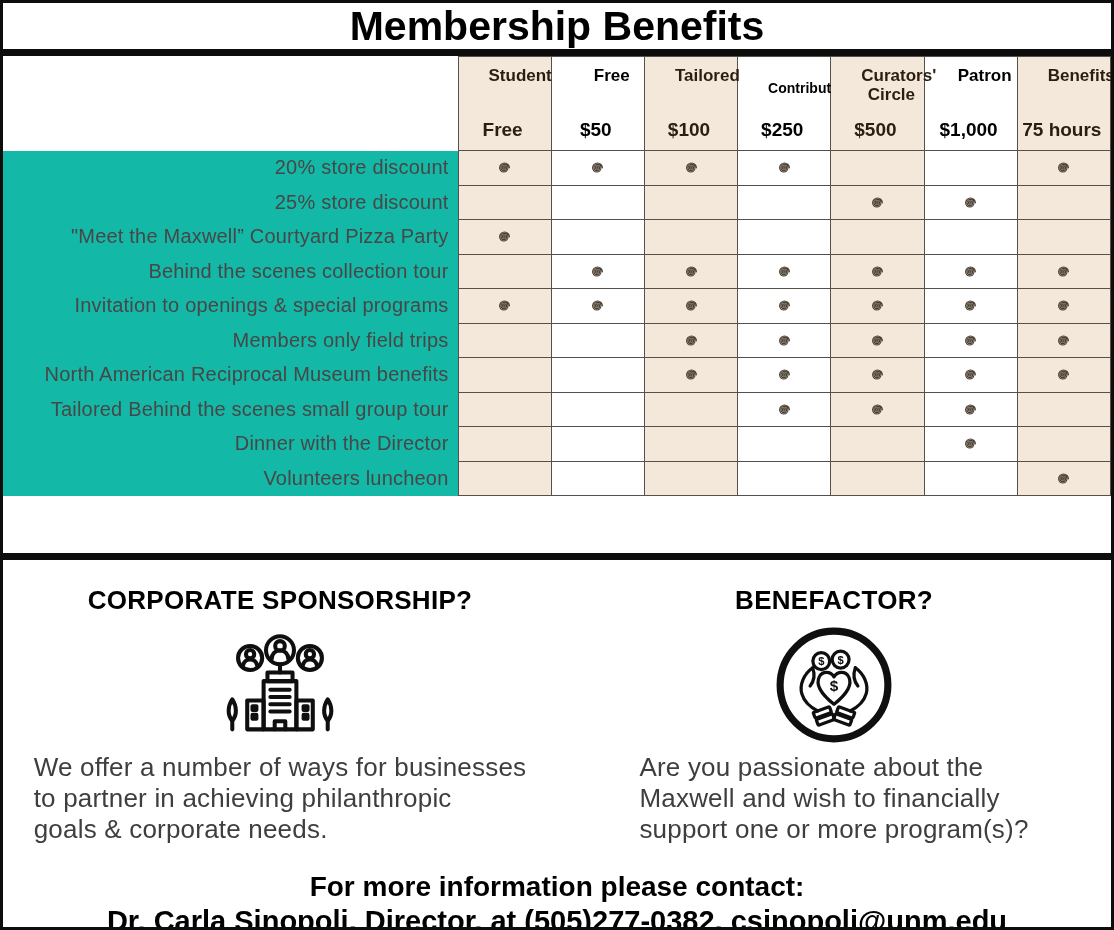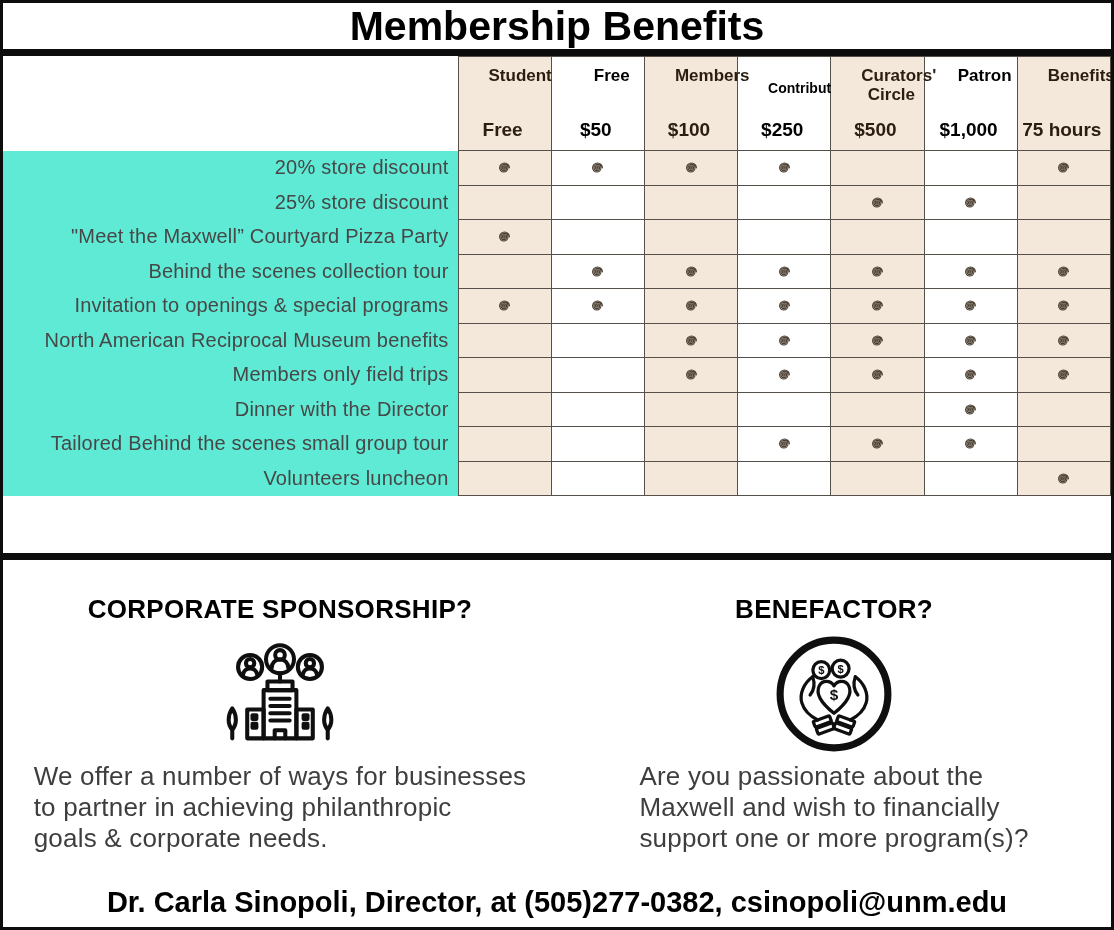--- a/index.html
+++ b/index.html
@@ -69,21 +69,21 @@
   .tier-price {
     position: absolute;
     left: 0; right: 4px;
     bottom: 9px;
     font-size: 19px;
     font-weight: 700;
   }
 
   th.row-label {
     border: 0;
-    background: #5eead4;
+    background: #14b8a6;
     font-weight: 400;
     font-size: 20px;
     color: #474747;
     text-align: right;
     padding-right: 9px;
     white-space: nowrap;
     letter-spacing: 0.2px;
   }
 
   td.cell {
@@ -103,21 +103,21 @@
     flex: 1 1 auto;
     display: flex;
     flex-direction: column;
   }
   .cols { display: flex; flex: 1 1 auto; }
   .col {
     flex: 1 1 50%;
     display: flex;
     flex-direction: column;
     align-items: center;
-    padding-top: 34px;
+    padding-top: 25px;
   }
   .section-heading {
     font-size: 26px;
     font-weight: 700;
     letter-spacing: 0.3px;
     margin: 0;
   }
   .icon-wrap {
     margin-top: 6px;
     height: 126px;
@@ -165,21 +165,21 @@
             <th class="spacer"></th>
             <th class="tier shaded">
               <div class="tier-name">Student</div>
               <div class="tier-price">Free</div>
             </th>
             <th class="tier">
               <div class="tier-name">Free</div>
               <div class="tier-price">$50</div>
             </th>
             <th class="tier shaded">
-              <div class="tier-name">Members</div>
+              <div class="tier-name">Tailored</div>
               <div class="tier-price">$100</div>
             </th>
             <th class="tier small">
               <div class="tier-name">Contributor</div>
               <div class="tier-price">$250</div>
             </th>
             <th class="tier shaded">
               <div class="tier-name">Curators' Circle</div>
               <div class="tier-price">$500</div>
             </th>
@@ -280,82 +280,82 @@
     <path d="M12 12 a0.8 0.8 0 0 1 1.6 0 a1.6 1.6 0 0 1 -3.2 0 a2.4 2.4 0 0 1 4.8 0 a3.2 3.2 0 0 1 -6.4 0 a4 4 0 0 1 8 0 a4.8 4.8 0 0 1 -9.6 0 a5.6 5.6 0 0 1 11.2 0" transform="translate(-0.8 0.4)" fill="none" stroke="#4a3e31" stroke-width="1.3" stroke-linecap="round"></path>
   </svg></td>
             <td class="cell"><svg class="spiral" viewBox="0 0 24 24" width="21" height="21" aria-hidden="true">
     <path d="M12 12 a0.8 0.8 0 0 1 1.6 0 a1.6 1.6 0 0 1 -3.2 0 a2.4 2.4 0 0 1 4.8 0 a3.2 3.2 0 0 1 -6.4 0 a4 4 0 0 1 8 0 a4.8 4.8 0 0 1 -9.6 0 a5.6 5.6 0 0 1 11.2 0" transform="translate(-0.8 0.4)" fill="none" stroke="#4a3e31" stroke-width="1.3" stroke-linecap="round"></path>
   </svg></td>
             <td class="cell shaded"><svg class="spiral" viewBox="0 0 24 24" width="21" height="21" aria-hidden="true">
     <path d="M12 12 a0.8 0.8 0 0 1 1.6 0 a1.6 1.6 0 0 1 -3.2 0 a2.4 2.4 0 0 1 4.8 0 a3.2 3.2 0 0 1 -6.4 0 a4 4 0 0 1 8 0 a4.8 4.8 0 0 1 -9.6 0 a5.6 5.6 0 0 1 11.2 0" transform="translate(-0.8 0.4)" fill="none" stroke="#4a3e31" stroke-width="1.3" stroke-linecap="round"></path>
   </svg></td>
           </tr>
           <tr>
+            <th class="row-label">Members only field trips</th>
+            <td class="cell shaded"></td>
+            <td class="cell"></td>
+            <td class="cell shaded"><svg class="spiral" viewBox="0 0 24 24" width="21" height="21" aria-hidden="true">
+    <path d="M12 12 a0.8 0.8 0 0 1 1.6 0 a1.6 1.6 0 0 1 -3.2 0 a2.4 2.4 0 0 1 4.8 0 a3.2 3.2 0 0 1 -6.4 0 a4 4 0 0 1 8 0 a4.8 4.8 0 0 1 -9.6 0 a5.6 5.6 0 0 1 11.2 0" transform="translate(-0.8 0.4)" fill="none" stroke="#4a3e31" stroke-width="1.3" stroke-linecap="round"></path>
+  </svg></td>
+            <td class="cell"><svg class="spiral" viewBox="0 0 24 24" width="21" height="21" aria-hidden="true">
+    <path d="M12 12 a0.8 0.8 0 0 1 1.6 0 a1.6 1.6 0 0 1 -3.2 0 a2.4 2.4 0 0 1 4.8 0 a3.2 3.2 0 0 1 -6.4 0 a4 4 0 0 1 8 0 a4.8 4.8 0 0 1 -9.6 0 a5.6 5.6 0 0 1 11.2 0" transform="translate(-0.8 0.4)" fill="none" stroke="#4a3e31" stroke-width="1.3" stroke-linecap="round"></path>
+  </svg></td>
+            <td class="cell shaded"><svg class="spiral" viewBox="0 0 24 24" width="21" height="21" aria-hidden="true">
+    <path d="M12 12 a0.8 0.8 0 0 1 1.6 0 a1.6 1.6 0 0 1 -3.2 0 a2.4 2.4 0 0 1 4.8 0 a3.2 3.2 0 0 1 -6.4 0 a4 4 0 0 1 8 0 a4.8 4.8 0 0 1 -9.6 0 a5.6 5.6 0 0 1 11.2 0" transform="translate(-0.8 0.4)" fill="none" stroke="#4a3e31" stroke-width="1.3" stroke-linecap="round"></path>
+  </svg></td>
+            <td class="cell"><svg class="spiral" viewBox="0 0 24 24" width="21" height="21" aria-hidden="true">
+    <path d="M12 12 a0.8 0.8 0 0 1 1.6 0 a1.6 1.6 0 0 1 -3.2 0 a2.4 2.4 0 0 1 4.8 0 a3.2 3.2 0 0 1 -6.4 0 a4 4 0 0 1 8 0 a4.8 4.8 0 0 1 -9.6 0 a5.6 5.6 0 0 1 11.2 0" transform="translate(-0.8 0.4)" fill="none" stroke="#4a3e31" stroke-width="1.3" stroke-linecap="round"></path>
+  </svg></td>
+            <td class="cell shaded"><svg class="spiral" viewBox="0 0 24 24" width="21" height="21" aria-hidden="true">
+    <path d="M12 12 a0.8 0.8 0 0 1 1.6 0 a1.6 1.6 0 0 1 -3.2 0 a2.4 2.4 0 0 1 4.8 0 a3.2 3.2 0 0 1 -6.4 0 a4 4 0 0 1 8 0 a4.8 4.8 0 0 1 -9.6 0 a5.6 5.6 0 0 1 11.2 0" transform="translate(-0.8 0.4)" fill="none" stroke="#4a3e31" stroke-width="1.3" stroke-linecap="round"></path>
+  </svg></td>
+          </tr>
+          <tr>
             <th class="row-label">North American Reciprocal Museum benefits</th>
             <td class="cell shaded"></td>
             <td class="cell"></td>
             <td class="cell shaded"><svg class="spiral" viewBox="0 0 24 24" width="21" height="21" aria-hidden="true">
     <path d="M12 12 a0.8 0.8 0 0 1 1.6 0 a1.6 1.6 0 0 1 -3.2 0 a2.4 2.4 0 0 1 4.8 0 a3.2 3.2 0 0 1 -6.4 0 a4 4 0 0 1 8 0 a4.8 4.8 0 0 1 -9.6 0 a5.6 5.6 0 0 1 11.2 0" transform="translate(-0.8 0.4)" fill="none" stroke="#4a3e31" stroke-width="1.3" stroke-linecap="round"></path>
   </svg></td>
             <td class="cell"><svg class="spiral" viewBox="0 0 24 24" width="21" height="21" aria-hidden="true">
     <path d="M12 12 a0.8 0.8 0 0 1 1.6 0 a1.6 1.6 0 0 1 -3.2 0 a2.4 2.4 0 0 1 4.8 0 a3.2 3.2 0 0 1 -6.4 0 a4 4 0 0 1 8 0 a4.8 4.8 0 0 1 -9.6 0 a5.6 5.6 0 0 1 11.2 0" transform="translate(-0.8 0.4)" fill="none" stroke="#4a3e31" stroke-width="1.3" stroke-linecap="round"></path>
   </svg></td>
             <td class="cell shaded"><svg class="spiral" viewBox="0 0 24 24" width="21" height="21" aria-hidden="true">
     <path d="M12 12 a0.8 0.8 0 0 1 1.6 0 a1.6 1.6 0 0 1 -3.2 0 a2.4 2.4 0 0 1 4.8 0 a3.2 3.2 0 0 1 -6.4 0 a4 4 0 0 1 8 0 a4.8 4.8 0 0 1 -9.6 0 a5.6 5.6 0 0 1 11.2 0" transform="translate(-0.8 0.4)" fill="none" stroke="#4a3e31" stroke-width="1.3" stroke-linecap="round"></path>
   </svg></td>
             <td class="cell"><svg class="spiral" viewBox="0 0 24 24" width="21" height="21" aria-hidden="true">
     <path d="M12 12 a0.8 0.8 0 0 1 1.6 0 a1.6 1.6 0 0 1 -3.2 0 a2.4 2.4 0 0 1 4.8 0 a3.2 3.2 0 0 1 -6.4 0 a4 4 0 0 1 8 0 a4.8 4.8 0 0 1 -9.6 0 a5.6 5.6 0 0 1 11.2 0" transform="translate(-0.8 0.4)" fill="none" stroke="#4a3e31" stroke-width="1.3" stroke-linecap="round"></path>
   </svg></td>
             <td class="cell shaded"><svg class="spiral" viewBox="0 0 24 24" width="21" height="21" aria-hidden="true">
     <path d="M12 12 a0.8 0.8 0 0 1 1.6 0 a1.6 1.6 0 0 1 -3.2 0 a2.4 2.4 0 0 1 4.8 0 a3.2 3.2 0 0 1 -6.4 0 a4 4 0 0 1 8 0 a4.8 4.8 0 0 1 -9.6 0 a5.6 5.6 0 0 1 11.2 0" transform="translate(-0.8 0.4)" fill="none" stroke="#4a3e31" stroke-width="1.3" stroke-linecap="round"></path>
   </svg></td>
           </tr>
           <tr>
-            <th class="row-label">Members only field trips</th>
-            <td class="cell shaded"></td>
-            <td class="cell"></td>
-            <td class="cell shaded"><svg class="spiral" viewBox="0 0 24 24" width="21" height="21" aria-hidden="true">
-    <path d="M12 12 a0.8 0.8 0 0 1 1.6 0 a1.6 1.6 0 0 1 -3.2 0 a2.4 2.4 0 0 1 4.8 0 a3.2 3.2 0 0 1 -6.4 0 a4 4 0 0 1 8 0 a4.8 4.8 0 0 1 -9.6 0 a5.6 5.6 0 0 1 11.2 0" transform="translate(-0.8 0.4)" fill="none" stroke="#4a3e31" stroke-width="1.3" stroke-linecap="round"></path>
-  </svg></td>
-            <td class="cell"><svg class="spiral" viewBox="0 0 24 24" width="21" height="21" aria-hidden="true">
-    <path d="M12 12 a0.8 0.8 0 0 1 1.6 0 a1.6 1.6 0 0 1 -3.2 0 a2.4 2.4 0 0 1 4.8 0 a3.2 3.2 0 0 1 -6.4 0 a4 4 0 0 1 8 0 a4.8 4.8 0 0 1 -9.6 0 a5.6 5.6 0 0 1 11.2 0" transform="translate(-0.8 0.4)" fill="none" stroke="#4a3e31" stroke-width="1.3" stroke-linecap="round"></path>
-  </svg></td>
-            <td class="cell shaded"><svg class="spiral" viewBox="0 0 24 24" width="21" height="21" aria-hidden="true">
-    <path d="M12 12 a0.8 0.8 0 0 1 1.6 0 a1.6 1.6 0 0 1 -3.2 0 a2.4 2.4 0 0 1 4.8 0 a3.2 3.2 0 0 1 -6.4 0 a4 4 0 0 1 8 0 a4.8 4.8 0 0 1 -9.6 0 a5.6 5.6 0 0 1 11.2 0" transform="translate(-0.8 0.4)" fill="none" stroke="#4a3e31" stroke-width="1.3" stroke-linecap="round"></path>
-  </svg></td>
-            <td class="cell"><svg class="spiral" viewBox="0 0 24 24" width="21" height="21" aria-hidden="true">
-    <path d="M12 12 a0.8 0.8 0 0 1 1.6 0 a1.6 1.6 0 0 1 -3.2 0 a2.4 2.4 0 0 1 4.8 0 a3.2 3.2 0 0 1 -6.4 0 a4 4 0 0 1 8 0 a4.8 4.8 0 0 1 -9.6 0 a5.6 5.6 0 0 1 11.2 0" transform="translate(-0.8 0.4)" fill="none" stroke="#4a3e31" stroke-width="1.3" stroke-linecap="round"></path>
-  </svg></td>
-            <td class="cell shaded"><svg class="spiral" viewBox="0 0 24 24" width="21" height="21" aria-hidden="true">
-    <path d="M12 12 a0.8 0.8 0 0 1 1.6 0 a1.6 1.6 0 0 1 -3.2 0 a2.4 2.4 0 0 1 4.8 0 a3.2 3.2 0 0 1 -6.4 0 a4 4 0 0 1 8 0 a4.8 4.8 0 0 1 -9.6 0 a5.6 5.6 0 0 1 11.2 0" transform="translate(-0.8 0.4)" fill="none" stroke="#4a3e31" stroke-width="1.3" stroke-linecap="round"></path>
-  </svg></td>
+            <th class="row-label">Tailored Behind the scenes small group tour</th>
+            <td class="cell shaded"></td>
+            <td class="cell"></td>
+            <td class="cell shaded"></td>
+            <td class="cell"><svg class="spiral" viewBox="0 0 24 24" width="21" height="21" aria-hidden="true">
+    <path d="M12 12 a0.8 0.8 0 0 1 1.6 0 a1.6 1.6 0 0 1 -3.2 0 a2.4 2.4 0 0 1 4.8 0 a3.2 3.2 0 0 1 -6.4 0 a4 4 0 0 1 8 0 a4.8 4.8 0 0 1 -9.6 0 a5.6 5.6 0 0 1 11.2 0" transform="translate(-0.8 0.4)" fill="none" stroke="#4a3e31" stroke-width="1.3" stroke-linecap="round"></path>
+  </svg></td>
+            <td class="cell shaded"><svg class="spiral" viewBox="0 0 24 24" width="21" height="21" aria-hidden="true">
+    <path d="M12 12 a0.8 0.8 0 0 1 1.6 0 a1.6 1.6 0 0 1 -3.2 0 a2.4 2.4 0 0 1 4.8 0 a3.2 3.2 0 0 1 -6.4 0 a4 4 0 0 1 8 0 a4.8 4.8 0 0 1 -9.6 0 a5.6 5.6 0 0 1 11.2 0" transform="translate(-0.8 0.4)" fill="none" stroke="#4a3e31" stroke-width="1.3" stroke-linecap="round"></path>
+  </svg></td>
+            <td class="cell"><svg class="spiral" viewBox="0 0 24 24" width="21" height="21" aria-hidden="true">
+    <path d="M12 12 a0.8 0.8 0 0 1 1.6 0 a1.6 1.6 0 0 1 -3.2 0 a2.4 2.4 0 0 1 4.8 0 a3.2 3.2 0 0 1 -6.4 0 a4 4 0 0 1 8 0 a4.8 4.8 0 0 1 -9.6 0 a5.6 5.6 0 0 1 11.2 0" transform="translate(-0.8 0.4)" fill="none" stroke="#4a3e31" stroke-width="1.3" stroke-linecap="round"></path>
+  </svg></td>
+            <td class="cell shaded"></td>
           </tr>
           <tr>
             <th class="row-label">Dinner with the Director</th>
             <td class="cell shaded"></td>
             <td class="cell"></td>
             <td class="cell shaded"></td>
             <td class="cell"></td>
             <td class="cell shaded"></td>
-            <td class="cell"><svg class="spiral" viewBox="0 0 24 24" width="21" height="21" aria-hidden="true">
-    <path d="M12 12 a0.8 0.8 0 0 1 1.6 0 a1.6 1.6 0 0 1 -3.2 0 a2.4 2.4 0 0 1 4.8 0 a3.2 3.2 0 0 1 -6.4 0 a4 4 0 0 1 8 0 a4.8 4.8 0 0 1 -9.6 0 a5.6 5.6 0 0 1 11.2 0" transform="translate(-0.8 0.4)" fill="none" stroke="#4a3e31" stroke-width="1.3" stroke-linecap="round"></path>
-  </svg></td>
-            <td class="cell shaded"></td>
-          </tr>
-          <tr>
-            <th class="row-label">Tailored Behind the scenes small group tour</th>
-            <td class="cell shaded"></td>
-            <td class="cell"></td>
-            <td class="cell shaded"></td>
-            <td class="cell"><svg class="spiral" viewBox="0 0 24 24" width="21" height="21" aria-hidden="true">
-    <path d="M12 12 a0.8 0.8 0 0 1 1.6 0 a1.6 1.6 0 0 1 -3.2 0 a2.4 2.4 0 0 1 4.8 0 a3.2 3.2 0 0 1 -6.4 0 a4 4 0 0 1 8 0 a4.8 4.8 0 0 1 -9.6 0 a5.6 5.6 0 0 1 11.2 0" transform="translate(-0.8 0.4)" fill="none" stroke="#4a3e31" stroke-width="1.3" stroke-linecap="round"></path>
-  </svg></td>
-            <td class="cell shaded"><svg class="spiral" viewBox="0 0 24 24" width="21" height="21" aria-hidden="true">
-    <path d="M12 12 a0.8 0.8 0 0 1 1.6 0 a1.6 1.6 0 0 1 -3.2 0 a2.4 2.4 0 0 1 4.8 0 a3.2 3.2 0 0 1 -6.4 0 a4 4 0 0 1 8 0 a4.8 4.8 0 0 1 -9.6 0 a5.6 5.6 0 0 1 11.2 0" transform="translate(-0.8 0.4)" fill="none" stroke="#4a3e31" stroke-width="1.3" stroke-linecap="round"></path>
-  </svg></td>
             <td class="cell"><svg class="spiral" viewBox="0 0 24 24" width="21" height="21" aria-hidden="true">
     <path d="M12 12 a0.8 0.8 0 0 1 1.6 0 a1.6 1.6 0 0 1 -3.2 0 a2.4 2.4 0 0 1 4.8 0 a3.2 3.2 0 0 1 -6.4 0 a4 4 0 0 1 8 0 a4.8 4.8 0 0 1 -9.6 0 a5.6 5.6 0 0 1 11.2 0" transform="translate(-0.8 0.4)" fill="none" stroke="#4a3e31" stroke-width="1.3" stroke-linecap="round"></path>
   </svg></td>
             <td class="cell shaded"></td>
           </tr>
           <tr>
             <th class="row-label">Volunteers luncheon</th>
             <td class="cell shaded"></td>
             <td class="cell"></td>
             <td class="cell shaded"></td>
@@ -443,17 +443,18 @@
           </svg>
         </div>
         <p class="col-body">Are you passionate about the
 Maxwell and wish to financially
 support one or more program(s)?</p>
       </div>
 
     </div>
 
     <footer class="contact">
+      <div class="contact-line1">For more information please contact:</div>
       <div class="contact-line2">Dr. Carla Sinopoli, Director, at (505)277-0382, csinopoli@unm.edu</div>
     </footer>
   </section>
 
 </div>
 
 </body></html>

